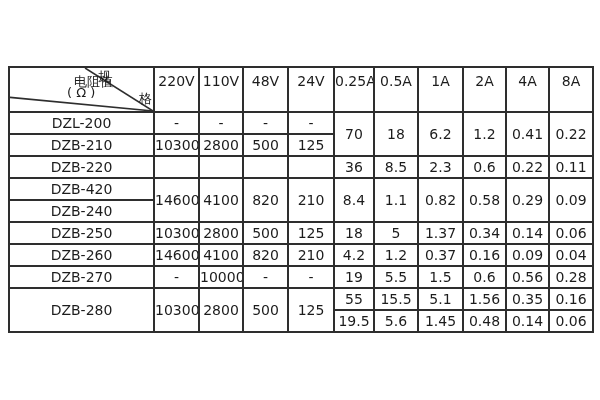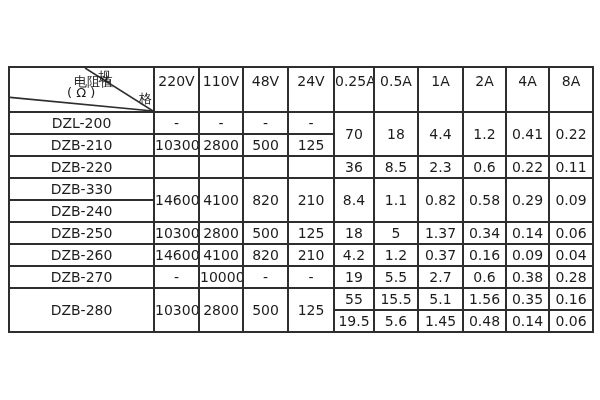--- a/index.html
+++ b/index.html
@@ -121,21 +121,21 @@
     </tr>
 
     <tr class="datarow">
       <td>DZL-200</td>
       <td>-</td>
       <td>-</td>
       <td>-</td>
       <td>-</td>
       <td rowspan="2" class="shareB">70</td>
       <td rowspan="2" class="shareB">18</td>
-      <td rowspan="2" class="shareB">4.4</td>
+      <td rowspan="2" class="shareB">6.2</td>
       <td rowspan="2" class="shareB">1.2</td>
       <td rowspan="2" class="shareB">0.41</td>
       <td rowspan="2" class="shareB">0.22</td>
     </tr>
 
     <tr class="datarow">
       <td>DZB-210</td>
       <td>10300</td>
       <td>2800</td>
       <td>500</td>
@@ -150,21 +150,21 @@
       <td></td>
       <td>36</td>
       <td>8.5</td>
       <td>2.3</td>
       <td>0.6</td>
       <td>0.22</td>
       <td>0.11</td>
     </tr>
 
     <tr class="datarow">
-      <td>DZB-330</td>
+      <td>DZB-420</td>
       <td rowspan="2">14600</td>
       <td rowspan="2">4100</td>
       <td rowspan="2">820</td>
       <td rowspan="2">210</td>
       <td rowspan="2">8.4</td>
       <td rowspan="2">1.1</td>
       <td rowspan="2">0.82</td>
       <td rowspan="2">0.58</td>
       <td rowspan="2">0.29</td>
       <td rowspan="2">0.09</td>
@@ -203,23 +203,23 @@
     </tr>
 
     <tr class="datarow">
       <td>DZB-270</td>
       <td>-</td>
       <td>10000</td>
       <td>-</td>
       <td>-</td>
       <td>19</td>
       <td>5.5</td>
-      <td>2.7</td>
+      <td>1.5</td>
       <td>0.6</td>
-      <td>0.38</td>
+      <td>0.56</td>
       <td>0.28</td>
     </tr>
 
     <tr class="datarow">
       <td rowspan="2" class="shareT">DZB-280</td>
       <td rowspan="2" class="shareT">10300</td>
       <td rowspan="2" class="shareT">2800</td>
       <td rowspan="2" class="shareT">500</td>
       <td rowspan="2" class="shareT">125</td>
       <td>55</td>

